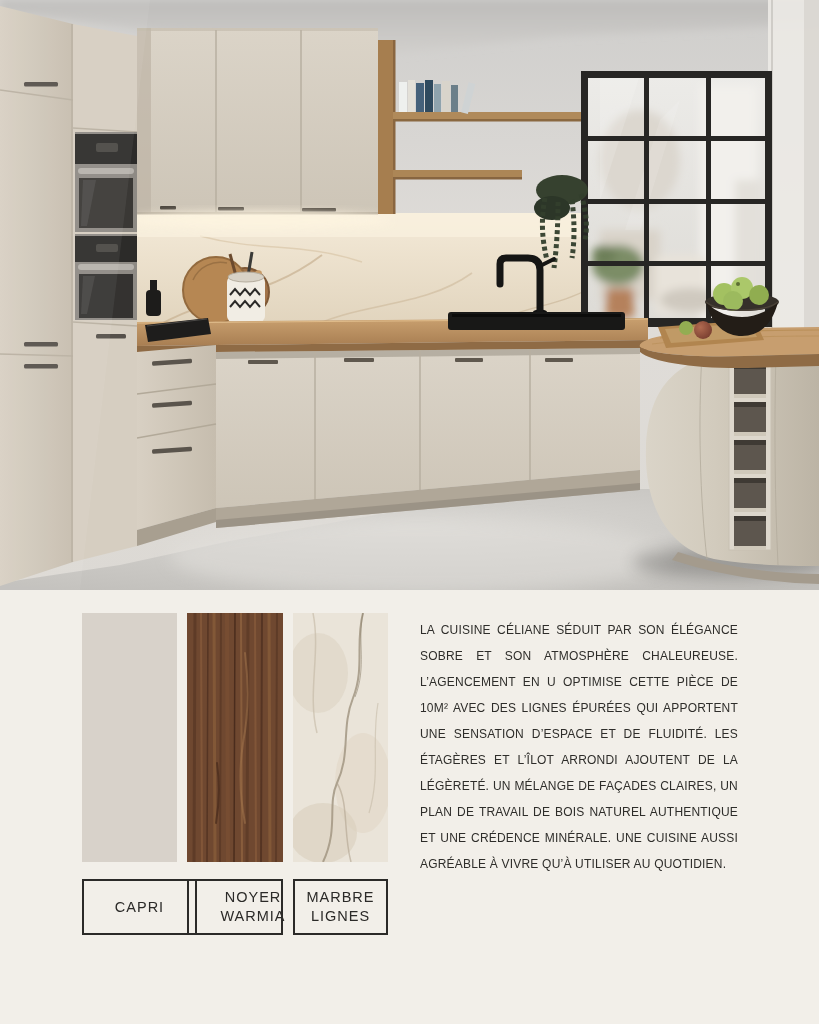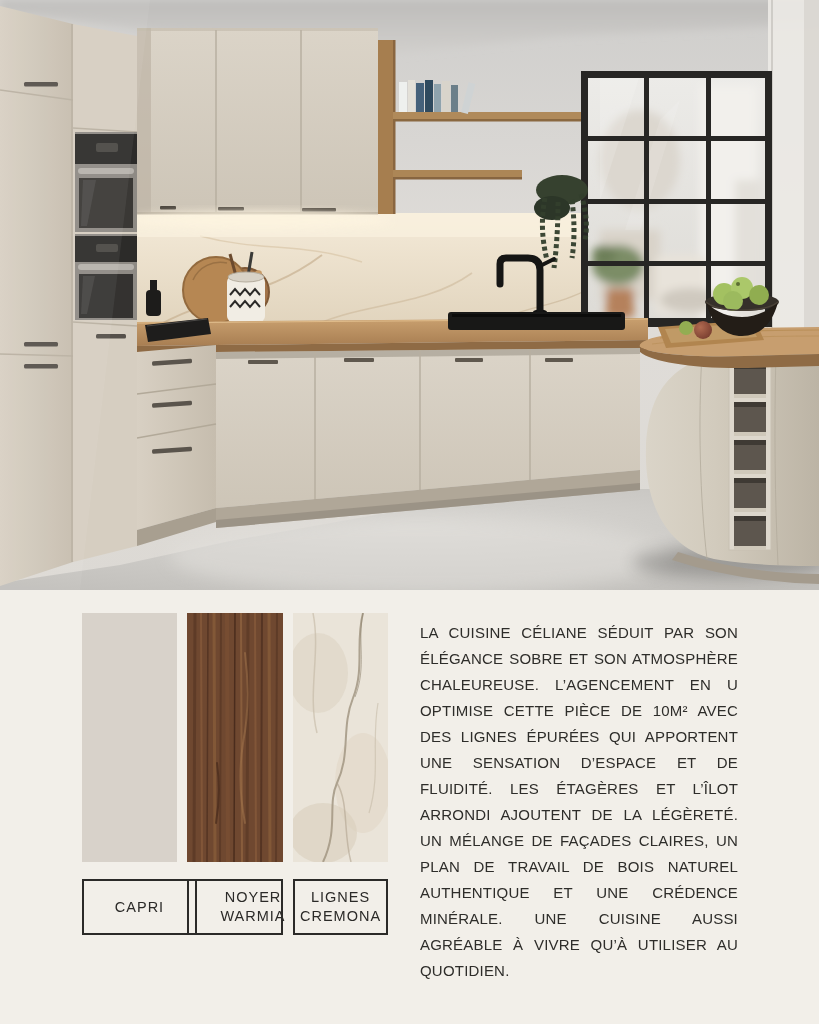--- a/index.html
+++ b/index.html
@@ -26,21 +26,21 @@
     font-size:14.5px;line-height:1.3;letter-spacing:1px;
     color:#2b2a28;background:transparent;
     padding:0 4px;box-sizing:border-box;
   }
   #label-capri{left:82px;width:115px;}
   #label-noyer{left:187px;width:96px;padding-left:40px;}
   #label-marbre{left:293px;width:95px;}
 
   .description{
     position:absolute;left:420px;top:605px;width:318px;
-    font-size:15px;line-height:26px;letter-spacing:0.2px;
+    font-size:12px;line-height:26px;letter-spacing:0.2px;
     text-align:justify;
     color:#2e2d2a;
   }
 </style>
 </head>
 <body>
 
 <div class="photo">
 <svg viewBox="0 0 819 590" preserveAspectRatio="none">
   <desc>Cuisine Céliane : cuisine en U aux façades beiges, plan de travail en bois, crédence en marbre, verrière noire, étagères en bois avec livres, plante suspendue, îlot arrondi avec range-bouteilles et coupe de pommes vertes</desc>
@@ -366,16 +366,16 @@
 </svg>
 </div>
 
 <div class="swatch-label" id="label-capri">
   <span>CAPRI</span>
 </div>
 <div class="swatch-label" id="label-noyer">
   <span>NOYER WARMIA</span>
 </div>
 <div class="swatch-label" id="label-marbre">
-  <span>LIGNES CREMONA</span>
+  <span>MARBRE LIGNES</span>
 </div>
 
 <p class="description">LA CUISINE CÉLIANE SÉDUIT PAR SON ÉLÉGANCE SOBRE ET SON ATMOSPHÈRE CHALEUREUSE. L’AGENCEMENT EN U OPTIMISE CETTE PIÈCE DE 10M² AVEC DES LIGNES ÉPURÉES QUI APPORTENT UNE SENSATION D’ESPACE ET DE FLUIDITÉ. LES ÉTAGÈRES ET L’ÎLOT ARRONDI AJOUTENT DE LA LÉGÈRETÉ. UN MÉLANGE DE FAÇADES CLAIRES, UN PLAN DE TRAVAIL DE BOIS NATUREL AUTHENTIQUE ET UNE CRÉDENCE MINÉRALE. UNE CUISINE AUSSI AGRÉABLE À VIVRE QU’À UTILISER AU QUOTIDIEN.</p>
 
 </body></html>

